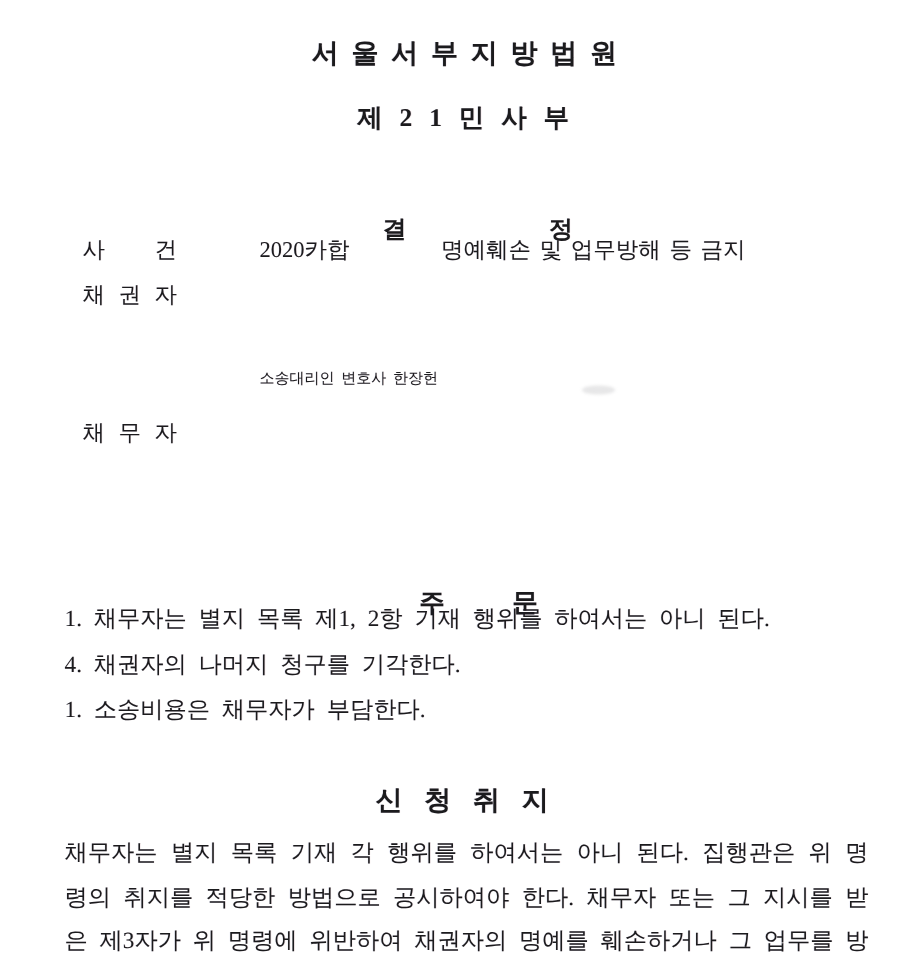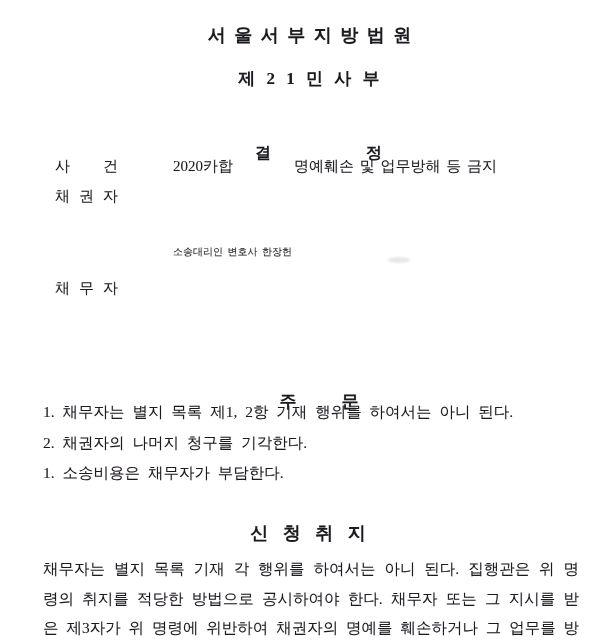--- a/index.html
+++ b/index.html
@@ -122,20 +122,20 @@
   <div class="abs party-row" style="left:55px; top:279px;">
     <span class="party-label">채 무 자</span>
     <span></span>
   </div>
 
   <div class="center-line order-heading">
     <span>주</span><span class="hgap-medium"></span><span>문</span>
   </div>
 
   <div class="order-item" style="top:402px;">1. 채무자는 별지 목록 제1, 2항 기재 행위를 하여서는 아니 된다.</div>
-  <div class="order-item" style="top:433px;">2. 채권자의 나머지 청구를 기각한다.</div>
+  <div class="order-item" style="top:433px;">4. 채권자의 나머지 청구를 기각한다.</div>
   <div class="order-item" style="top:463px;">1. 소송비용은 채무자가 부담한다.</div>
 
   <div class="center-line purpose-heading">신 청 취 지</div>
 
   <div class="purpose-body">채무자는 별지 목록 기재 각 행위를 하여서는 아니 된다. 집행관은 위 명령의 취지를 적당한 방법으로 공시하여야 한다. 채무자 또는 그 지시를 받은 제3자가 위 명령에 위반하여 채권자의 명예를 훼손하거나 그 업무를 방해한 때에는 채권자의 위임을 받은</div>
 
 </div>
 
 </body></html>

